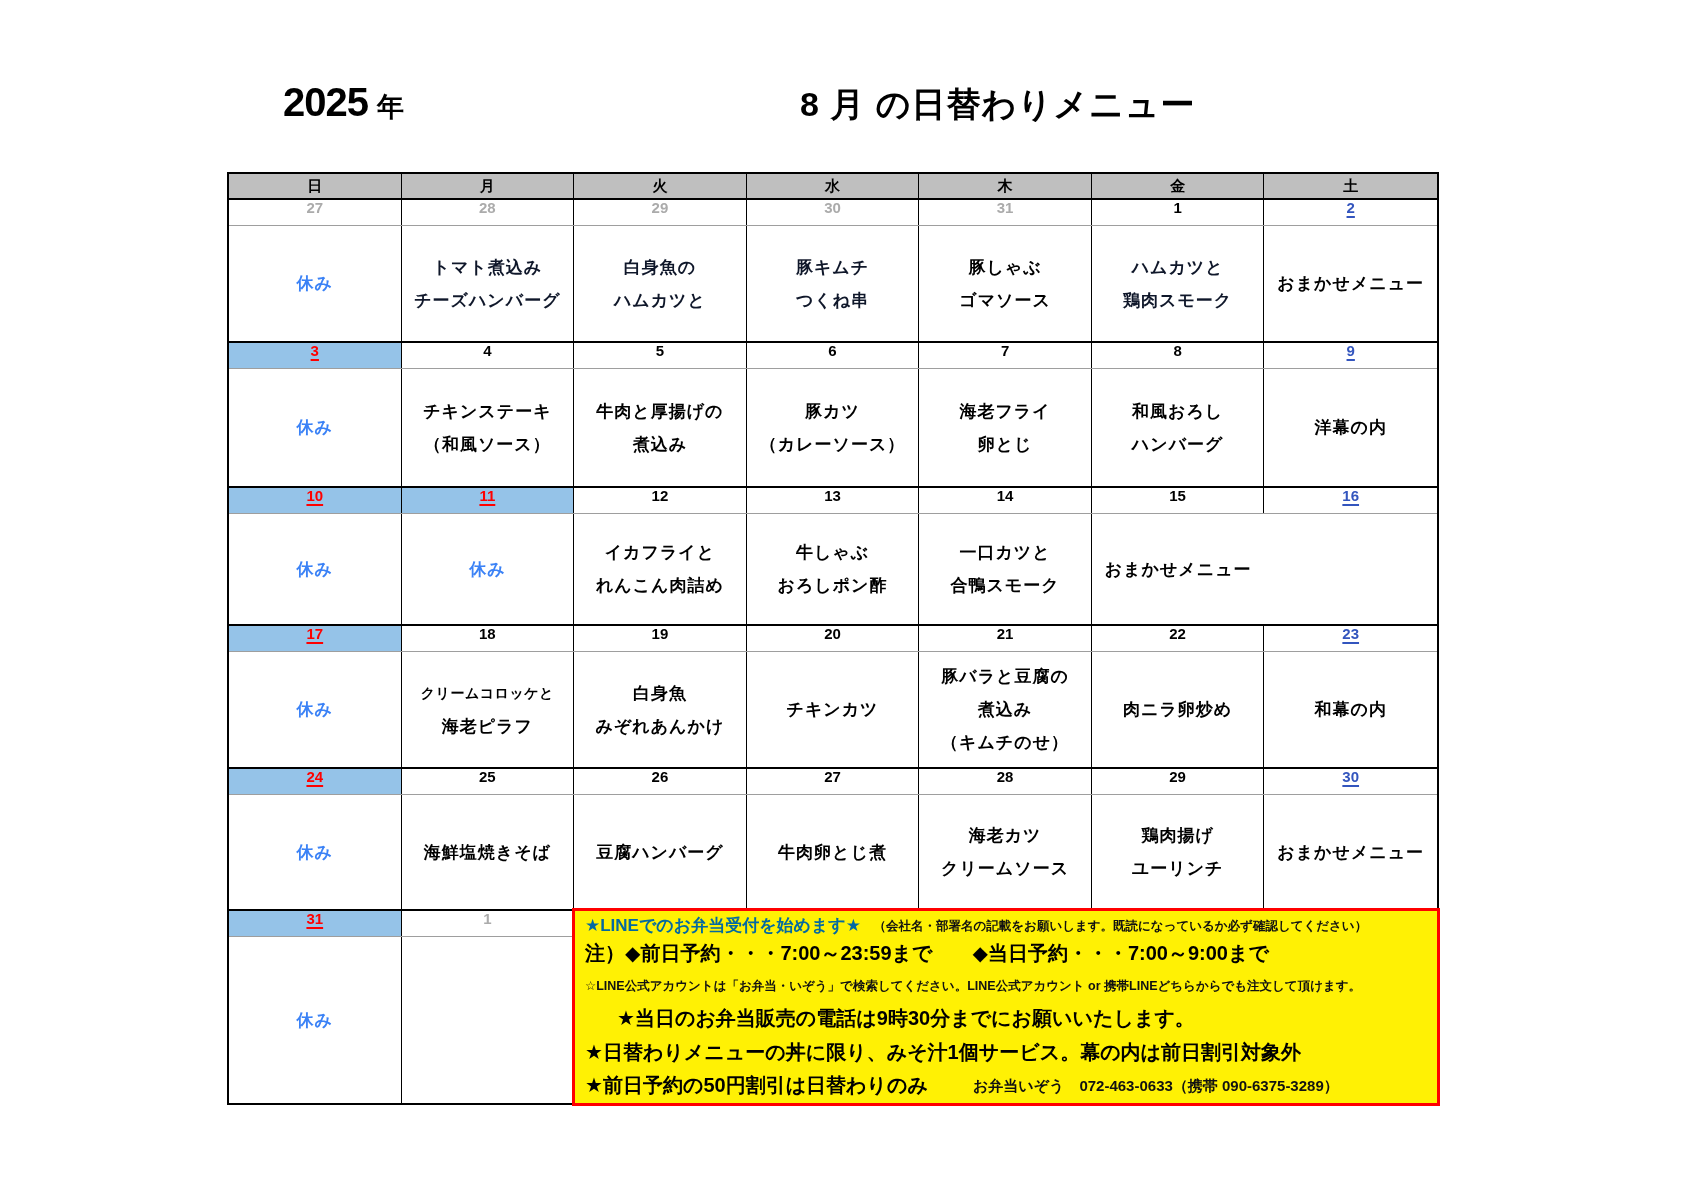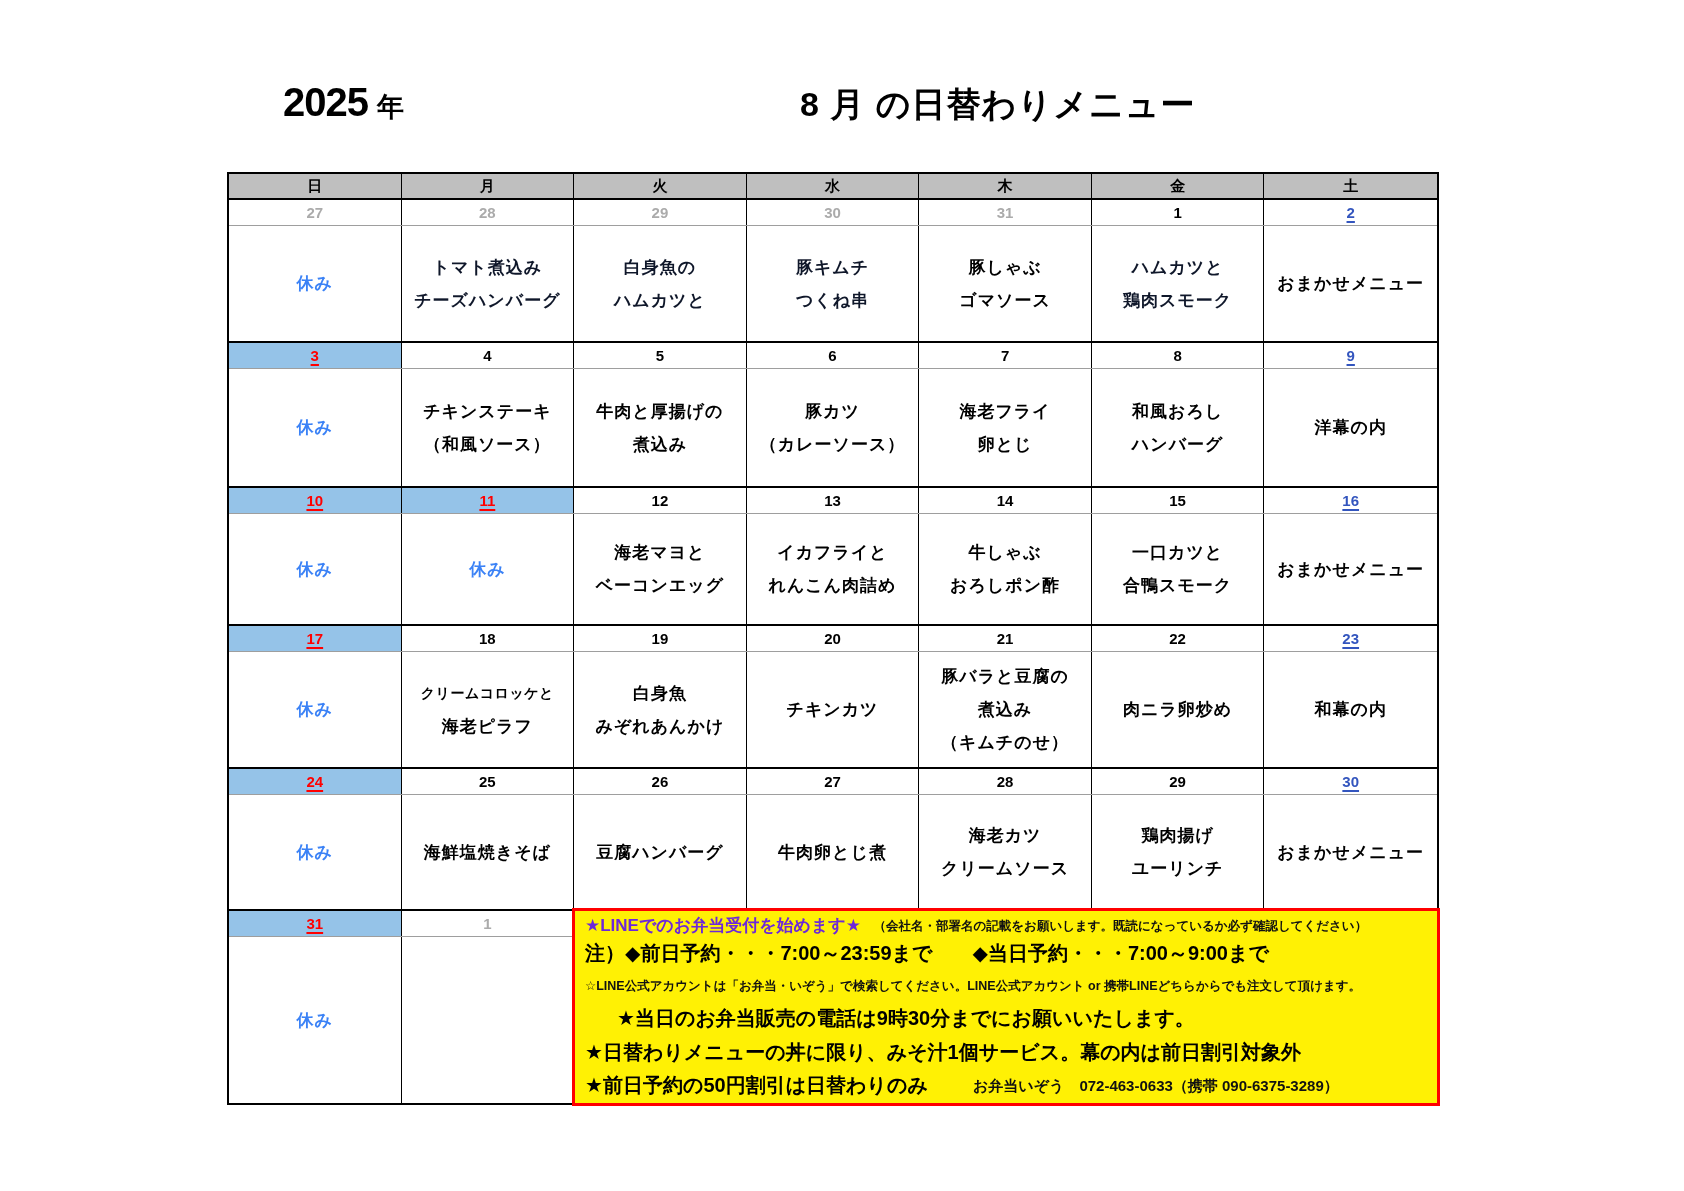--- a/index.html
+++ b/index.html
@@ -19,21 +19,21 @@
   
   .cal { position:absolute; left:227px; top:172px; width:1212px; border:2px solid #000; background:#fff; }
   .row { display:grid; grid-template-columns:repeat(7,1fr); }
   .row > div { border-right:1px solid #000; }
   .row > div:last-child { border-right:none; }
 
   .header-row { height:26px; background:#BFBFBF; border-bottom:2px solid #000; }
   .hcell { display:flex; align-items:center; justify-content:center; font-size:15px; }
 
   .drow { height:26px; border-bottom:1px solid #9e9e9e; }
-  .dcell { display:flex; align-items:center; justify-content:center; }
+  .dcell { display:flex; align-items:flex-start; justify-content:center; }
   .dcell.holiday { background:#95C3E8; }
   .dnum { font-size:15px; line-height:1; }
   .dnum.normal { color:#000; }
   .dnum.outside { color:#ABABAB; }
   .dnum.holiday { color:#FF0000; text-decoration:underline; text-decoration-thickness:2px; text-underline-offset:3px; }
   .dnum.sat { color:#3355BE; text-decoration:underline; text-decoration-thickness:2px; text-underline-offset:3px; }
 
   .mrow { border-bottom:2px solid #000; }
   .mrow5 { border-bottom:none; }
   .mrow0 { height:117px; } .mrow1 { height:119px; } .mrow2 { height:112px; }
@@ -48,21 +48,21 @@
   
   .notice {
     position:absolute; left:572px; top:908px; width:868px; height:198px;
     background:#FFF104; border:3px solid #FF0000; z-index:5;
     padding:3px 12px 2px 10px; display:flex; flex-direction:column;
   }
   .nline { display:flex; align-items:center; white-space:nowrap; }
   .nl0 { height:24px; } .nl1 { height:32px; } .nl2 { height:34px; }
   .nl3 { height:32px;margin-left:32px; } .nl4 { height:36px; } .nl5 { height:32px; }
   .seg { line-height:1; }
-  .red-md  { color:#6d28d9; font-size:17px; }
+  .red-md  { color:#0369a1; font-size:17px; }
   .red-lg  { color:#000000; font-size:20px; }
   .black-sm{ color:#111111; font-size:12.5px; }
   .black-md{ color:#111111; font-size:15px; }
 </style>
 </head>
 <body>
 
 <div class="page">
   <div class="title">
     <span class="year">2025</span>
@@ -206,24 +206,20 @@
         </div>
       </div>
       <div class="row mrow mrow2">
         <div class="mcell ms-closed">
           <div class="mline">休み</div>
         </div>
         <div class="mcell ms-closed">
           <div class="mline">休み</div>
         </div>
         <div class="mcell ms-normal">
-          <div class="mline">海老マヨと</div>
-          <div class="mline">ベーコンエッグ</div>
-        </div>
-        <div class="mcell ms-normal">
           <div class="mline">イカフライと</div>
           <div class="mline">れんこん肉詰め</div>
         </div>
         <div class="mcell ms-normal">
           <div class="mline">牛しゃぶ</div>
           <div class="mline">おろしポン酢</div>
         </div>
         <div class="mcell ms-normal">
           <div class="mline">一口カツと</div>
           <div class="mline">合鴨スモーク</div>

